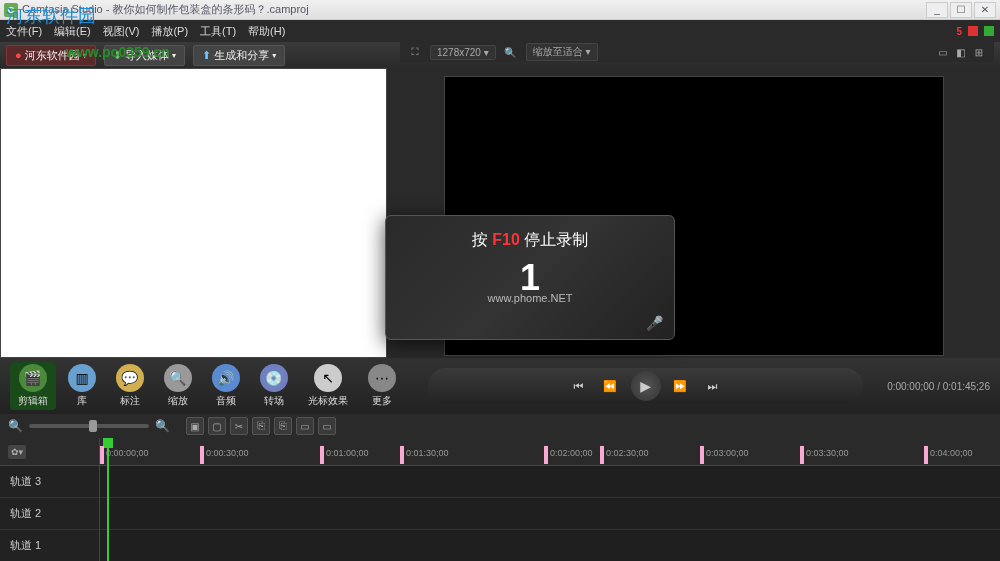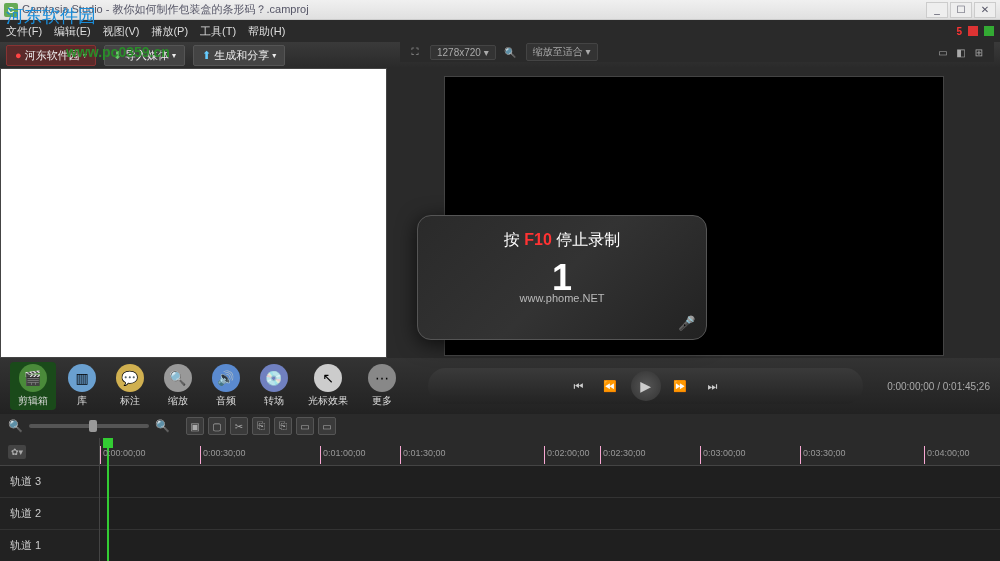--- a/index.html
+++ b/index.html
@@ -50,26 +50,26 @@
 .edit-btn { width: 18px; height: 18px; background: #3a3a3a; border: 1px solid #555; border-radius: 2px; cursor: pointer; display: flex; align-items: center; justify-content: center; font-size: 10px; color: #aaa; }
 
 .timeline { background: #1a1a1a; height: 125px; display: flex; }
 .track-labels { width: 100px; background: #222; border-right: 1px solid #444; }
 .track-label-head { height: 28px; background: #2a2a2a; border-bottom: 1px solid #444; display: flex; align-items: center; padding: 0 8px; }
 .track-label-head .gear { width: 18px; height: 14px; background: #444; border-radius: 2px; cursor: pointer; font-size: 9px; display: flex; align-items: center; justify-content: center; color: #aaa; }
 .track-label { height: 32px; border-bottom: 1px solid #333; display: flex; align-items: center; padding: 0 10px; font-size: 11px; color: #ccc; }
 
 .track-area { flex: 1; overflow: hidden; position: relative; }
 .ruler { height: 28px; background: #2a2a2a; border-bottom: 1px solid #444; display: flex; font-size: 9px; color: #999; position: relative; }
-.ruler .tick { position: absolute; top: 8px; border-left: 1px solid #f9a8d4; padding-left: 2px; padding-top: 2px; height: 18px; }
+.ruler .tick { position: absolute; top: 8px; border-left: 4px solid #f9a8d4; padding-left: 2px; padding-top: 2px; height: 18px; }
 .playhead { position: absolute; top: 0; left: 3px; width: 10px; height: 10px; background: #3c3; }
 .playhead:after { content:''; position: absolute; top: 10px; left: 4px; width: 2px; height: 120px; background: #3c3; }
 .track { height: 32px; border-bottom: 1px solid #333; background: #1f1f1f; }
 
-.overlay-popup { position: absolute; left: 385px; top: 215px; width: 290px; height: 125px; background: linear-gradient(135deg, #2a2a2a 0%, #333 50%, #222 100%); border-radius: 14px; border: 1px solid #555; box-shadow: 0 4px 20px rgba(0,0,0,0.7); display: flex; flex-direction: column; align-items: center; padding: 14px; color: #fff; margin-left: 32px; }
+.overlay-popup { position: absolute; left: 385px; top: 215px; width: 290px; height: 125px; background: linear-gradient(135deg, #2a2a2a 0%, #333 50%, #222 100%); border-radius: 6px; border: 1px solid #555; box-shadow: 0 4px 20px rgba(0,0,0,0.7); display: flex; flex-direction: column; align-items: center; padding: 14px; color: #fff; }
 .overlay-popup .msg { font-size: 16px; }
 .overlay-popup .msg .key { color: #f33; font-weight: bold; }
 .overlay-popup .cnt { font-size: 36px; font-weight: bold; margin-top: 6px; position: relative; }
 .overlay-popup .wm { position: absolute; font-size: 11px; color: #bbb; top: 76px; }
 .overlay-popup .mic { position: absolute; right: 10px; bottom: 8px; font-size: 14px; color: #888; }
 
 .watermark-logo { position: absolute; top: 4px; left: 6px; z-index: 100; font-size: 18px; font-weight: normal; color: #1a8cd8; }
 .watermark-url { position: absolute; top: 44px; left: 66px; z-index: 100; font-size: 14px; font-weight: bold; color: #2a8c2a; }
 </style>
 </head>

